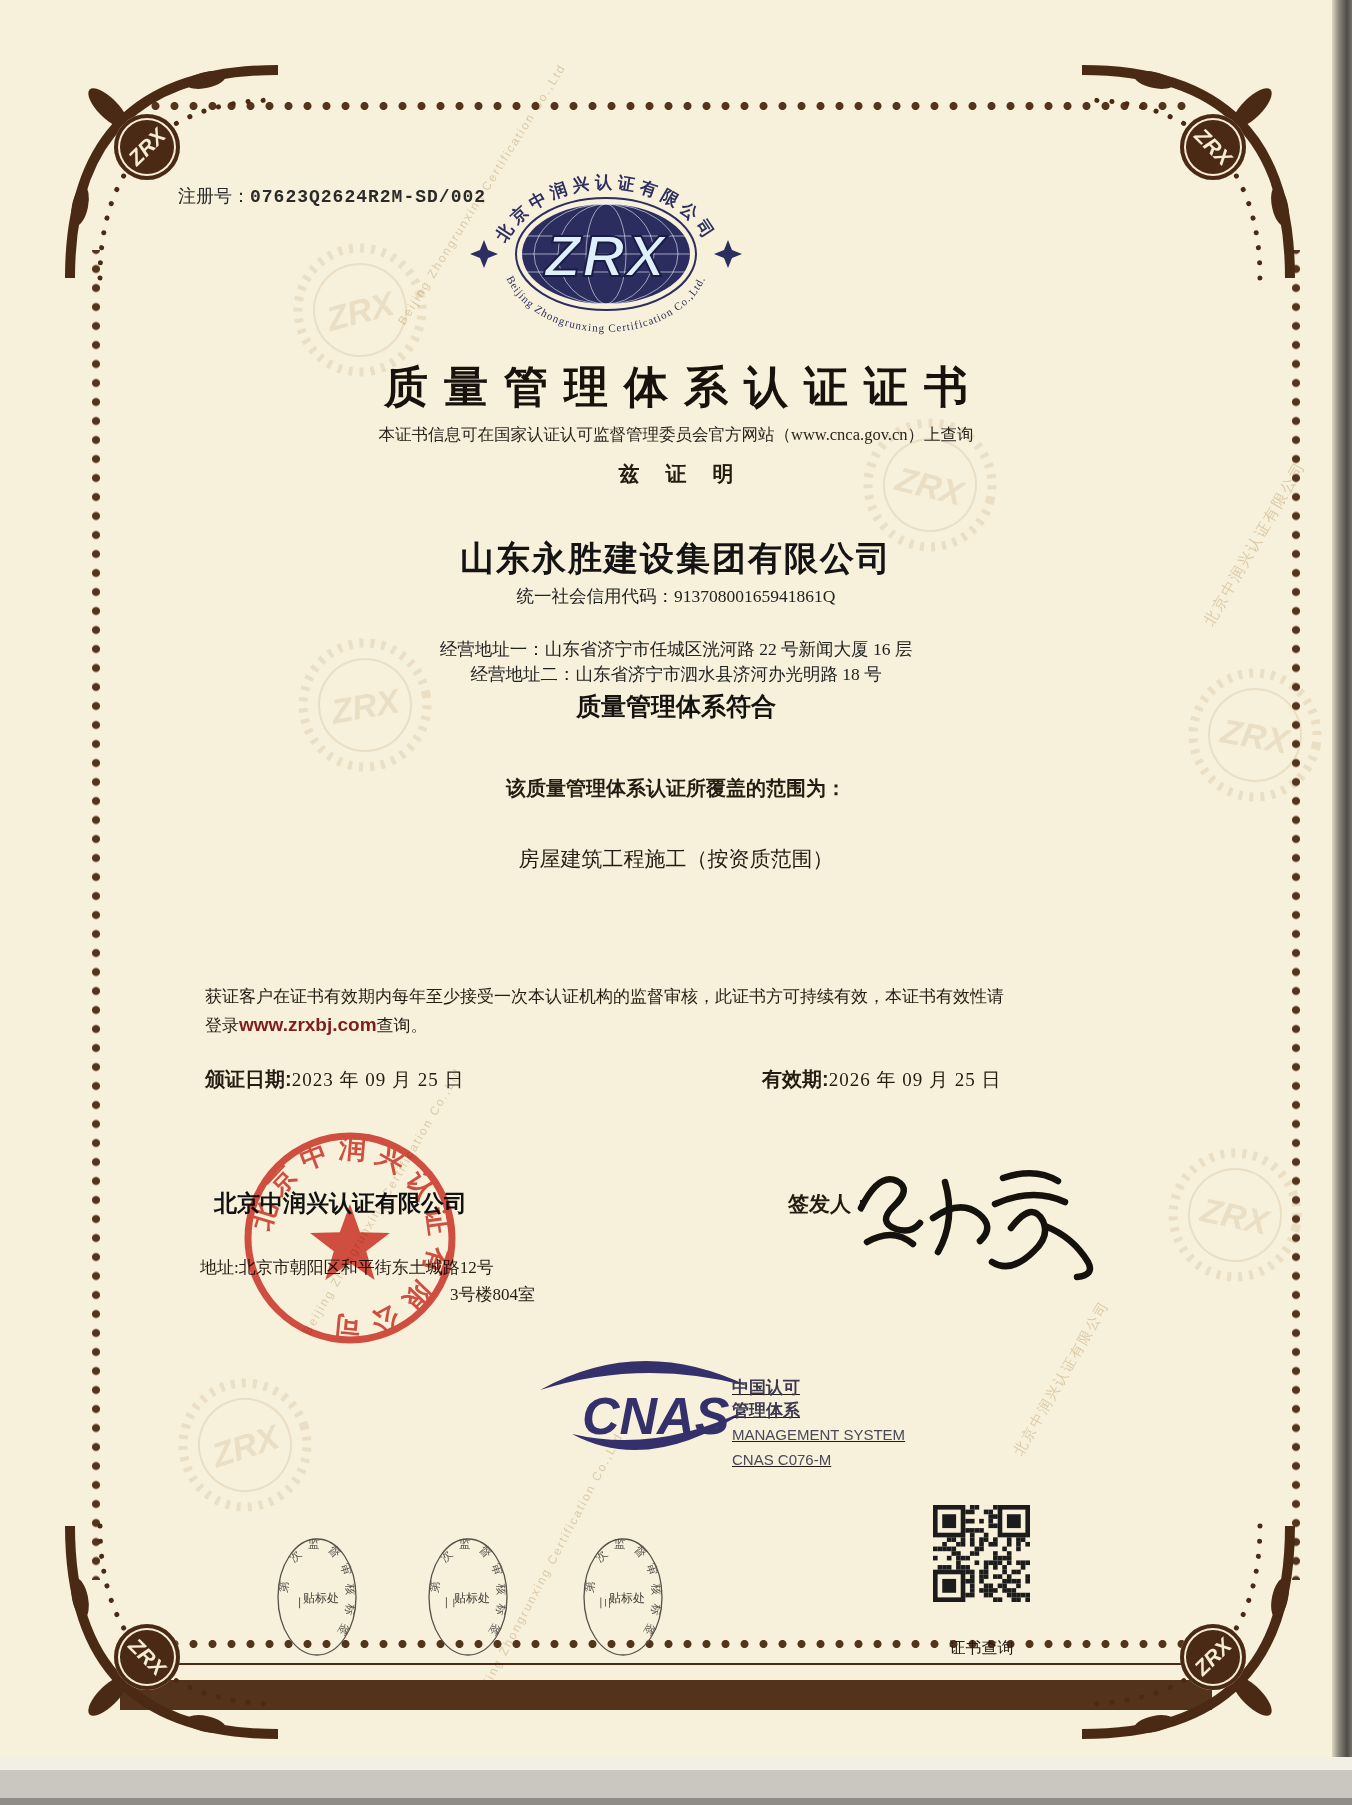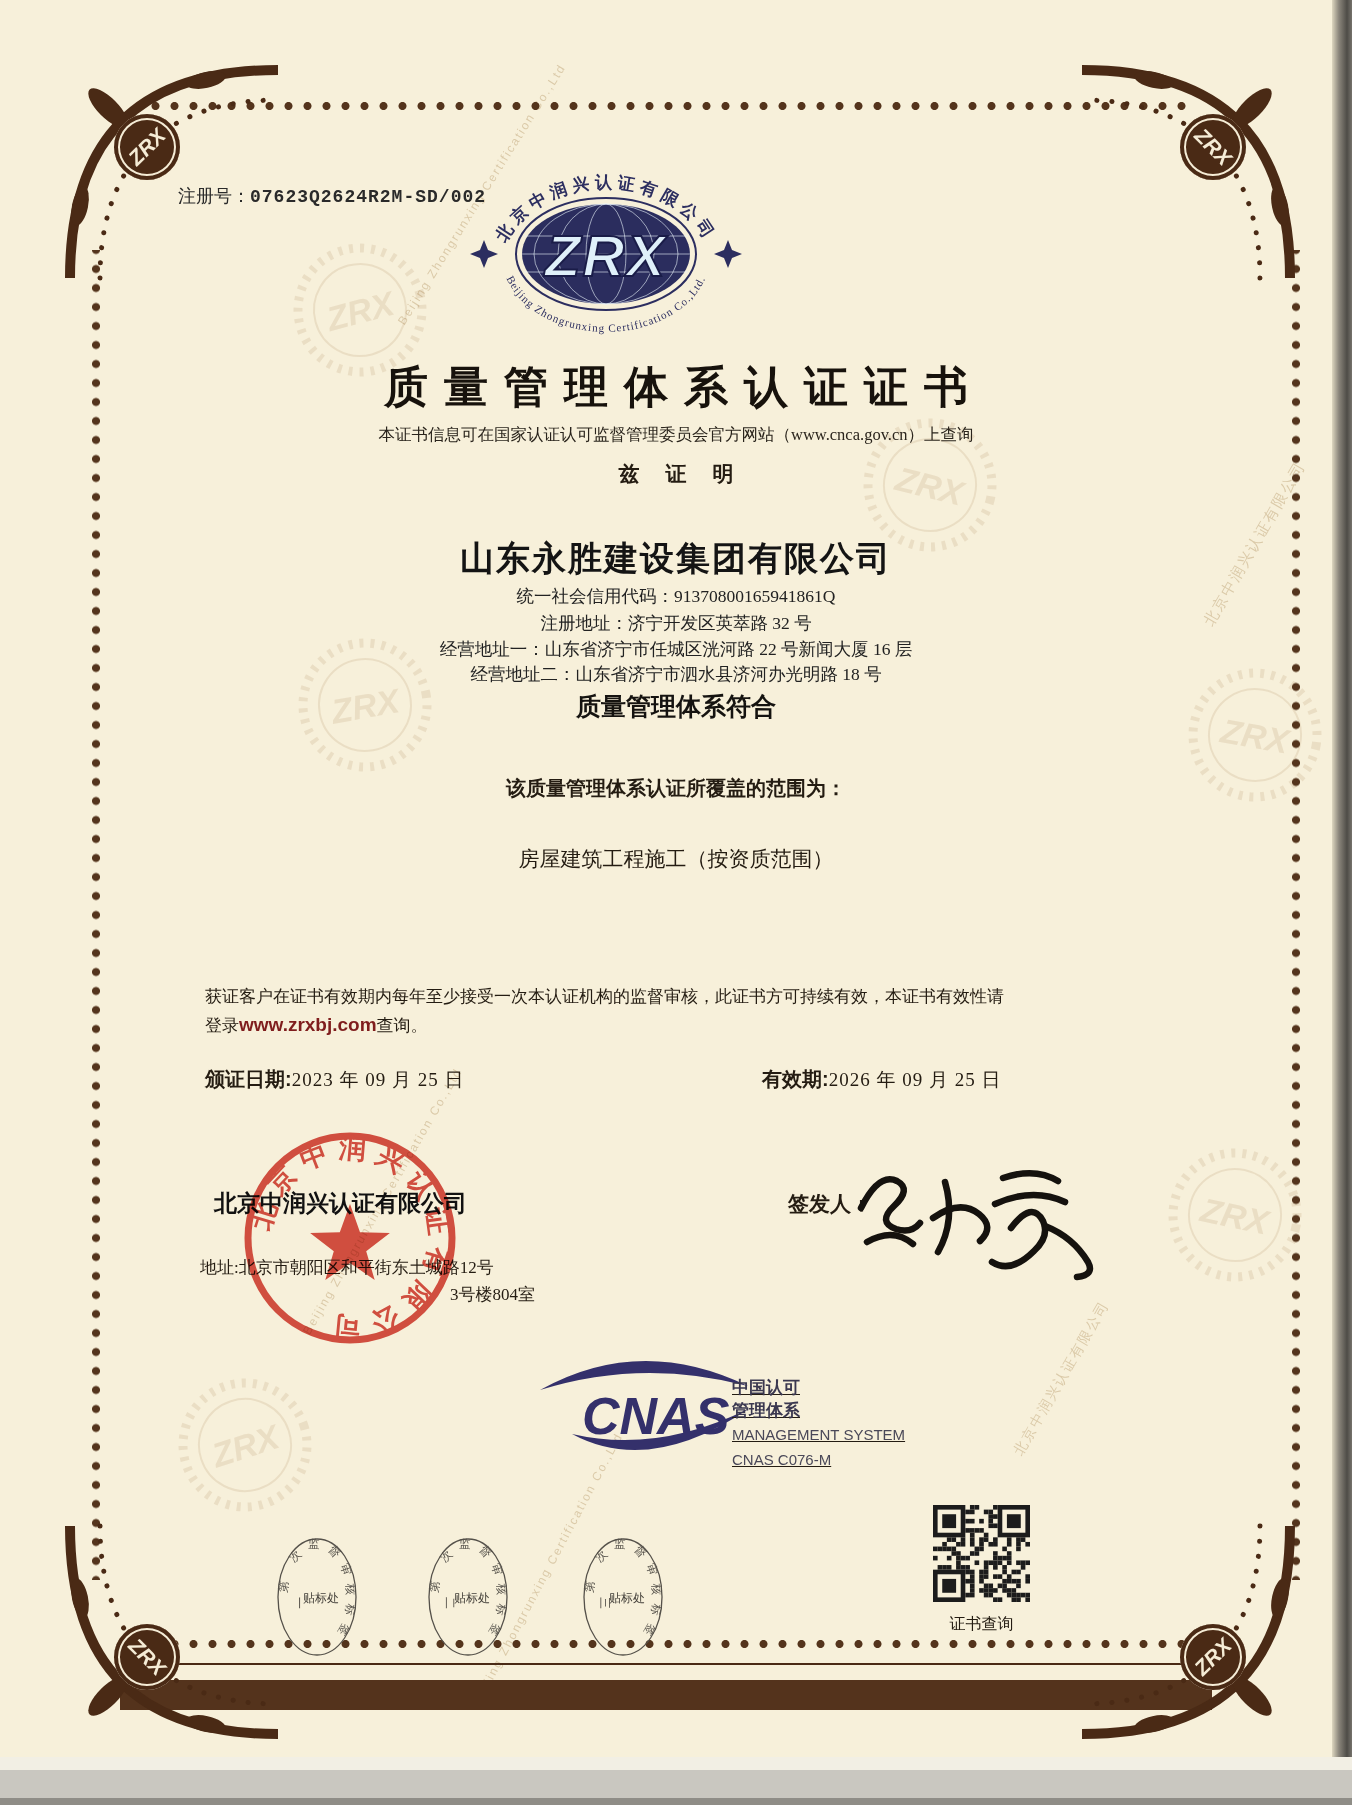--- a/index.html
+++ b/index.html
@@ -38,21 +38,21 @@
   .scope{font:21px "Liberation Serif",serif;}
   .note{font:17px "Liberation Serif",serif;line-height:29px;width:980px;}
   .note .url{font:700 19px "Liberation Sans",sans-serif;color:#7f1d1d;}
   .datelbl{font:700 20px "Liberation Sans",sans-serif;}
   .dateval{font:19px "Liberation Serif",serif;letter-spacing:1px;}
   .issuer{font:700 23px "Liberation Sans",sans-serif;color:#111;}
   .iaddr{font:17px "Liberation Serif",serif;}
   .signer{font:700 21px "Liberation Sans",sans-serif;}
   .cnas-line-cn{font:600 17px "Liberation Sans",sans-serif;color:#3b3850;line-height:23px;}
   .cnas-line-en{font:15px "Liberation Sans",sans-serif;color:#4a4858;line-height:25px;}
-  .qrlabel{font:16px "Liberation Serif",serif;text-align:center;}
+  .qrlabel{font:16px "Liberation Serif",serif;text-align:center;margin-top:24px;}
   
   .scan-right{position:absolute;right:0;top:0;width:20px;height:100%;
       background:linear-gradient(to right,#ded7c0,#8a857b 35%,#4e4c47 75%,#76736c);}
   .scan-bottom{position:absolute;left:0;bottom:0;width:100%;height:48px;
       background:linear-gradient(#f2efe4 0 28%,#c9c7c0 28% 86%,#8f8d87 86%);}
 </style>
 </head>
 <body>
 
 <div class="page">
@@ -183,21 +183,20 @@
       <textPath href="#arcBot" startOffset="50%" text-anchor="middle">Beijing Zhongrunxing Certification Co.,Ltd.</textPath>
     </text>
   </svg>
 
   <div class="abs center title" style="top:358px;text-indent:16px;">质量管理体系认证证书</div>
   <div class="abs center subtitle" style="top:424px;">本证书信息可在国家认证认可监督管理委员会官方网站（www.cnca.gov.cn）上查询</div>
   <div class="abs center certify" style="top:460px;text-indent:26px;">兹证明</div>
 
   <div class="abs center company" style="top:536px;">山东永胜建设集团有限公司</div>
   <div class="abs center info" style="top:584px;">统一社会信用代码：91370800165941861Q</div>
-  <div class="abs center info" style="top:611px;">注册地址：济宁开发区英萃路 32 号</div>
   <div class="abs center info" style="top:637px;">经营地址一：山东省济宁市任城区洸河路 22 号新闻大厦 16 层</div>
   <div class="abs center info" style="top:662px;">经营地址二：山东省济宁市泗水县济河办光明路 18 号</div>
 
   <div class="abs center conform" style="top:690px;">质量管理体系符合</div>
   <div class="abs center scopeintro" style="top:775px;">该质量管理体系认证所覆盖的范围为：</div>
   <div class="abs center scope" style="top:845px;">房屋建筑工程施工（按资质范围）</div>
 
   <div class="abs note" style="left:205px;top:982px;">
     <span>获证客户在证书有效期内每年至少接受一次本认证机构的监督审核，此证书方可持续有效，本证书有效性请</span><br>
     <span>登录</span><span class="url">www.zrxbj.com</span><span>查询。</span>

